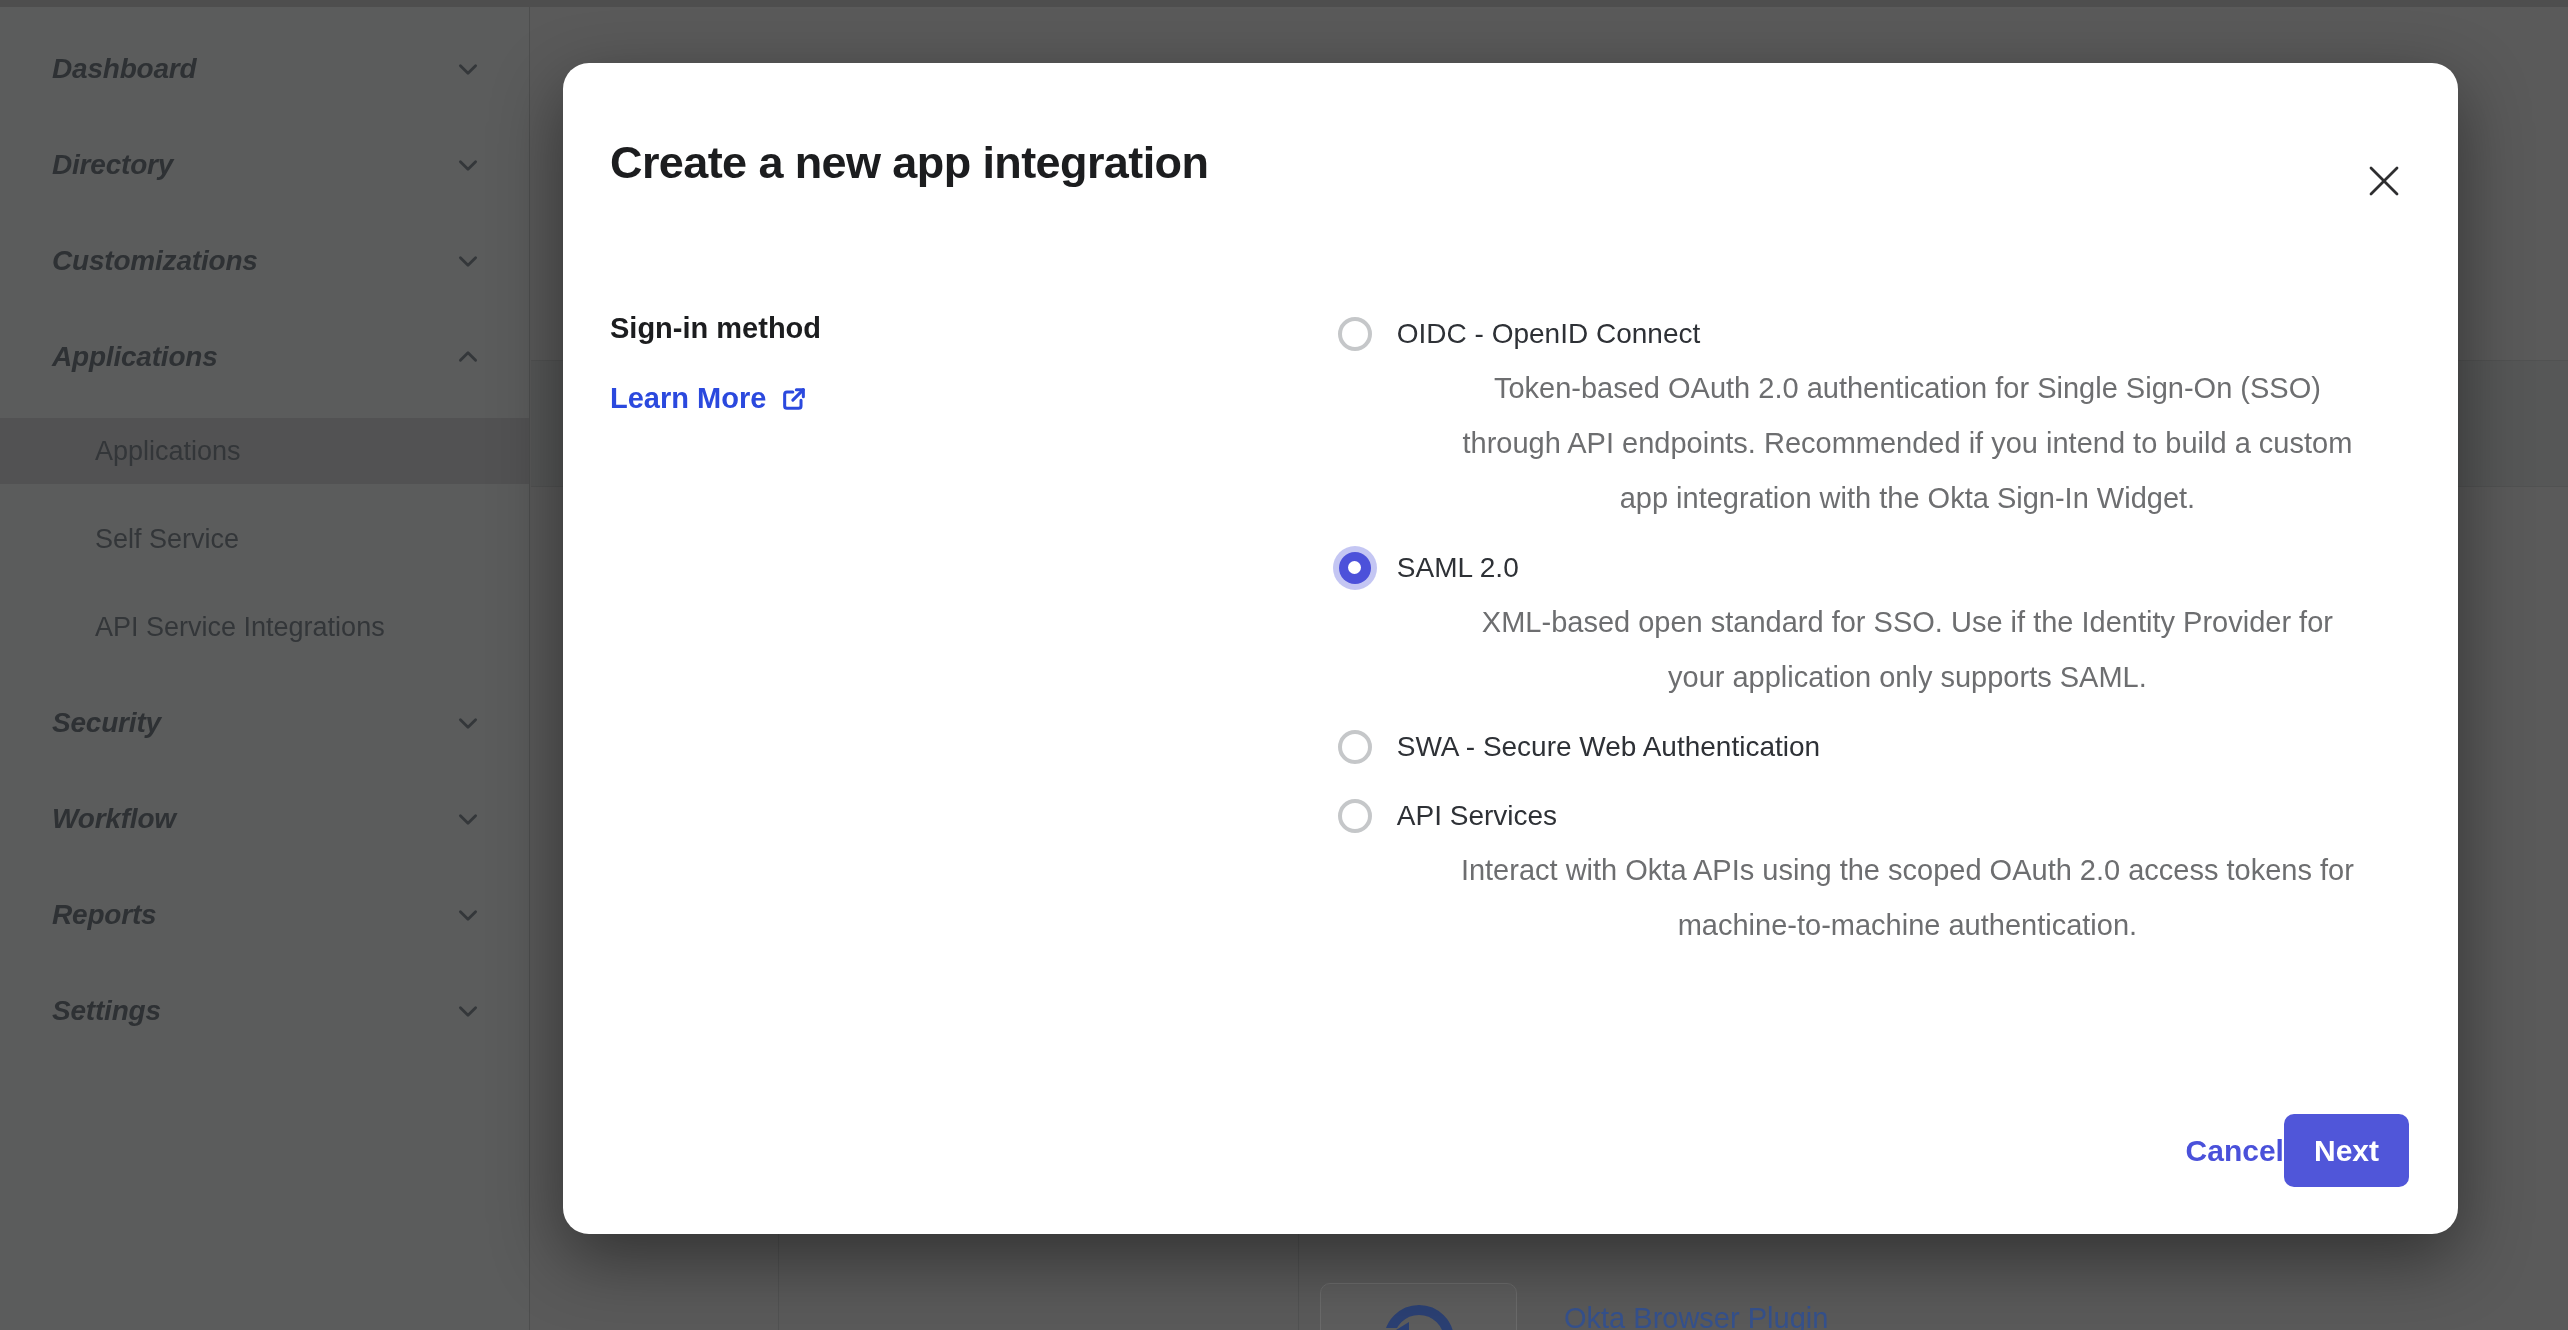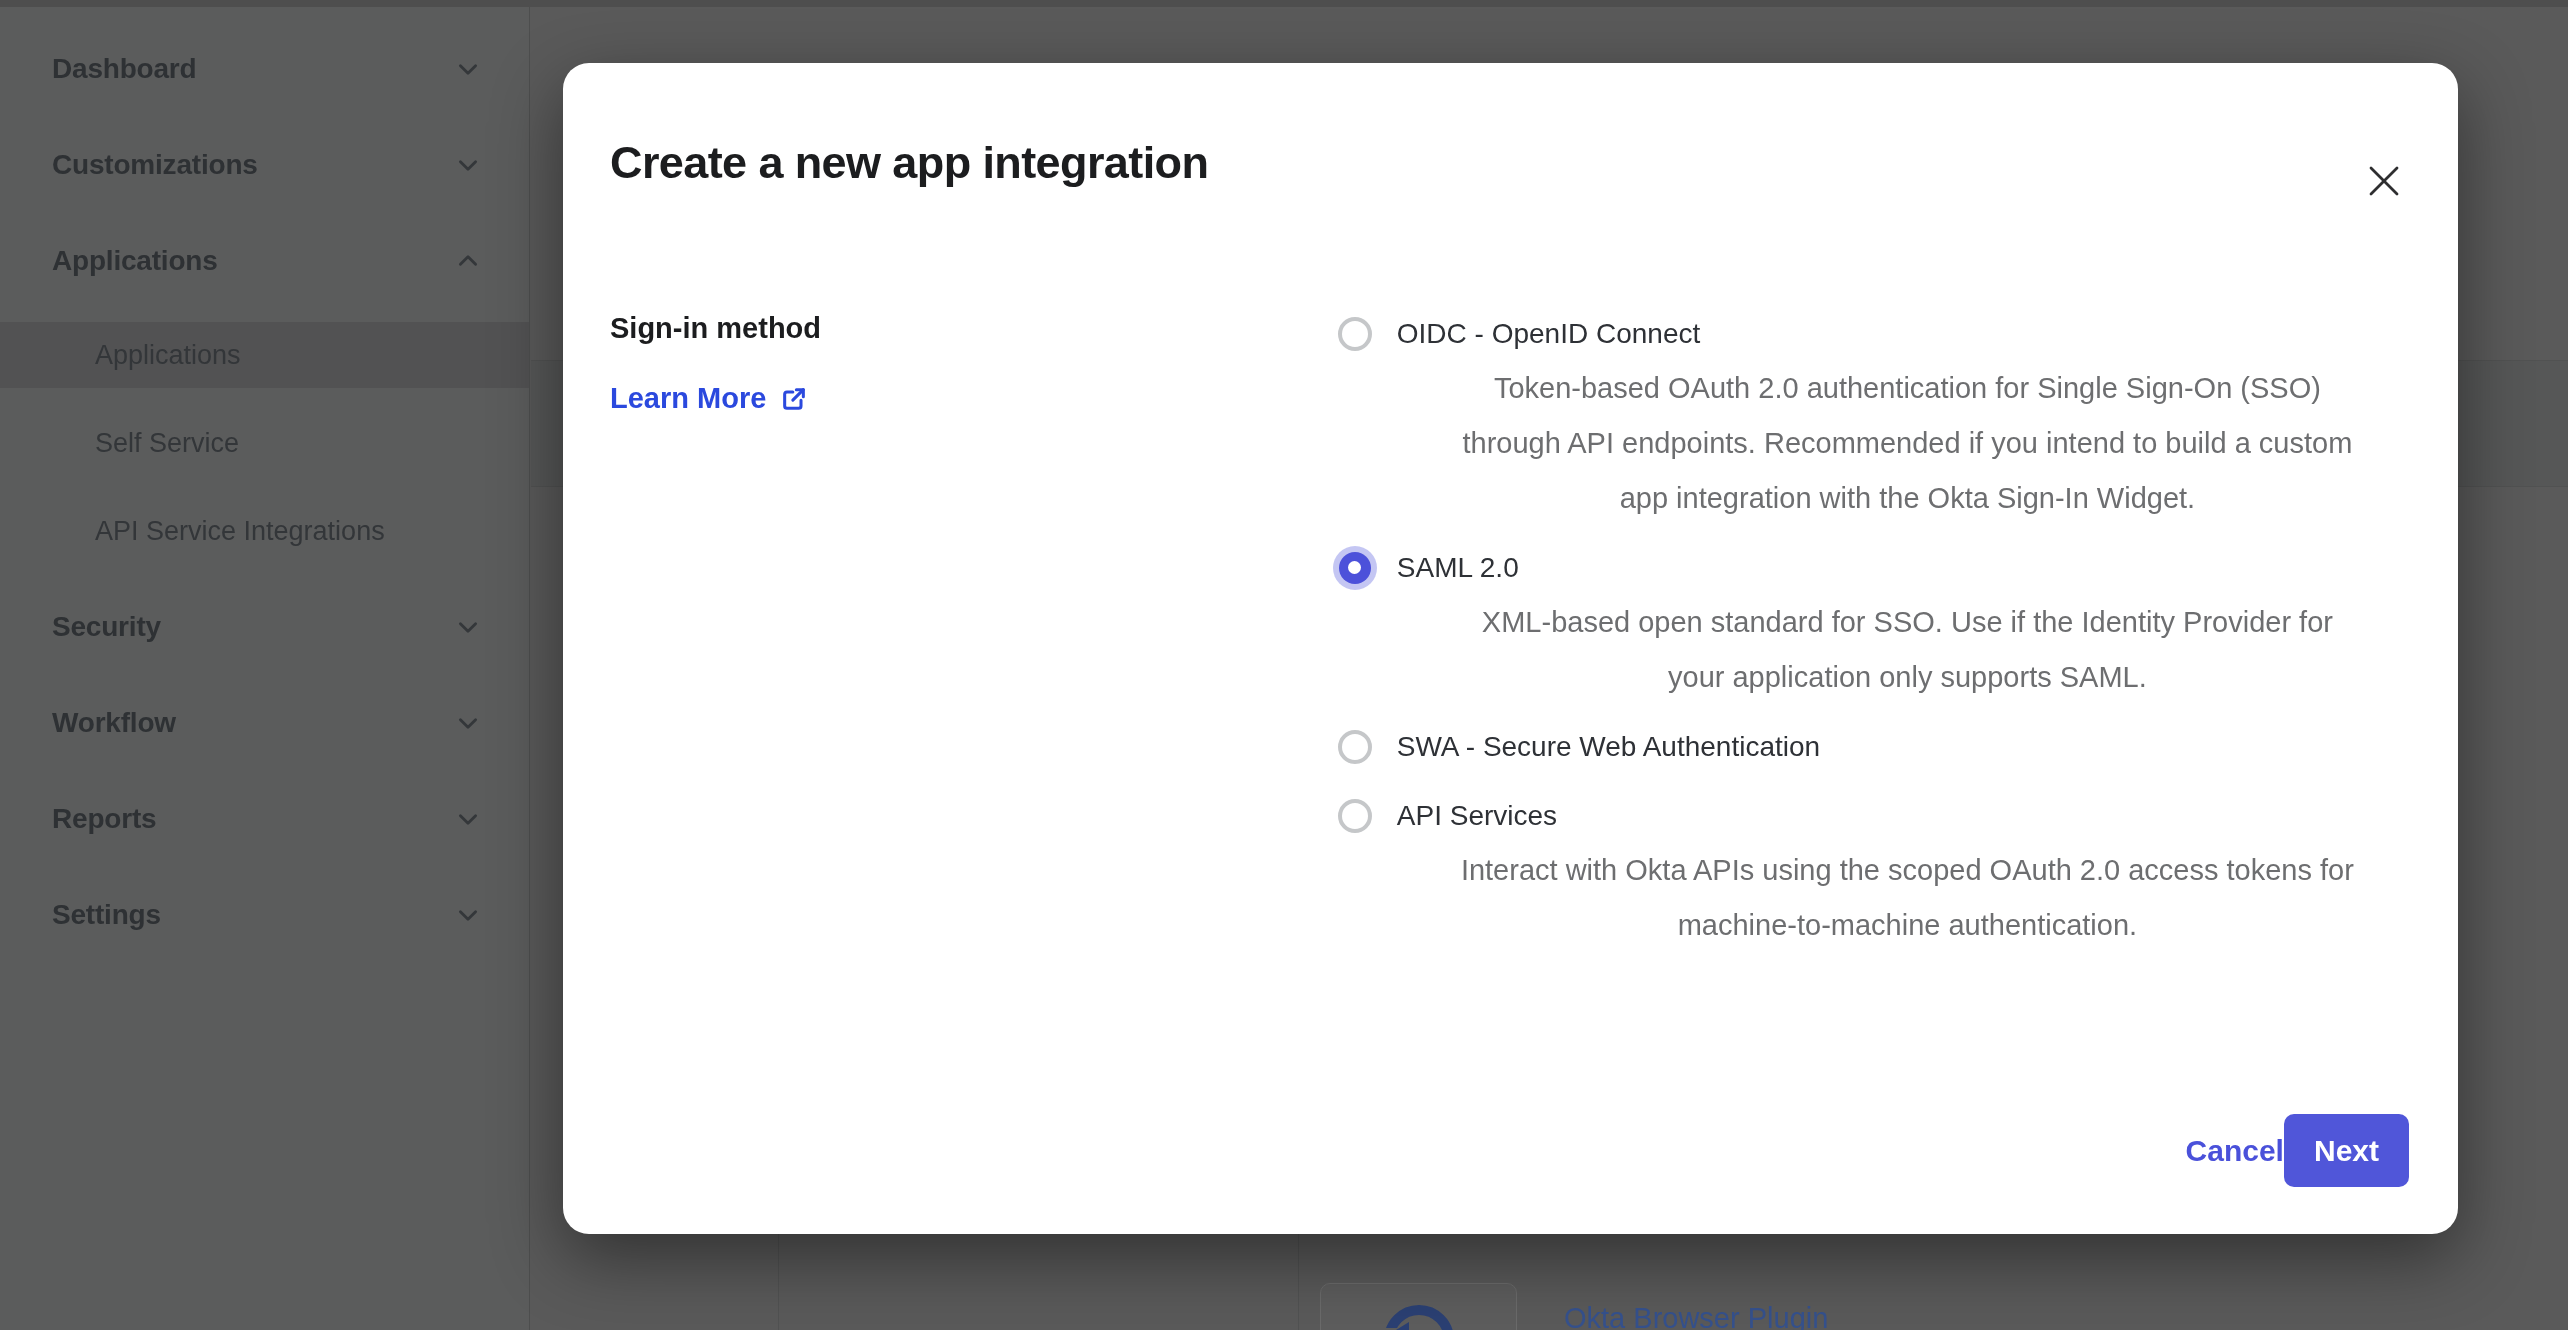--- a/index.html
+++ b/index.html
@@ -7,21 +7,21 @@
   body { font-family:"Liberation Sans", sans-serif; background:#5a5a5a; position:relative; }
 
   
   .backdrop { position:absolute; inset:0; }
   .topstrip { position:absolute; top:0; left:0; right:0; height:7px; background:#4e4e4e; }
 
   .sidebar { position:absolute; left:0; top:7px; bottom:0; width:530px;
              background:#5b5c5c; border-right:1px solid #4d4e4e; padding-top:14px; }
   .srow { position:relative; display:flex; align-items:center; cursor:pointer; }
   .srow.top { height:96px; padding:0 48px 0 52px; font-size:28px; font-weight:700;
-              color:#2e3134; letter-spacing:-0.2px; }
+              color:#2e3134; letter-spacing:-0.2px;font-style:italic; }
   .subgroup { margin:13px 0 15px; }
   .srow.sub { height:66px; margin-bottom:22px; padding-left:95px; font-size:27px; color:#333639; }
   .subgroup .srow.sub:last-child { margin-bottom:0; }
   .srow.sub.selected { background:#525253; }
   .chev { position:absolute; right:48px; width:26px; height:26px; }
   .chev svg { width:26px; height:26px; stroke:#34373a; stroke-width:2.6; fill:none;
               stroke-linecap:round; stroke-linejoin:round; }
   .srow.expanded .chev { transform:rotate(180deg); }
 
   .mainarea { position:absolute; left:531px; top:7px; right:0; bottom:0; background:#5a5a5a; }
@@ -86,20 +86,26 @@
 <div class="backdrop">
 
   <aside class="sidebar">
     <div class="srow top">
       <span>Dashboard</span>
       <span class="chev"><svg viewBox="0 0 24 24">
             <path d="M5 9l7 7 7-7"></path>
           </svg></span>
     </div>
     <div class="srow top">
+      <span>Directory</span>
+      <span class="chev"><svg viewBox="0 0 24 24">
+            <path d="M5 9l7 7 7-7"></path>
+          </svg></span>
+    </div>
+    <div class="srow top">
       <span>Customizations</span>
       <span class="chev"><svg viewBox="0 0 24 24">
             <path d="M5 9l7 7 7-7"></path>
           </svg></span>
     </div>
     <div class="srow top expanded">
       <span>Applications</span>
       <span class="chev"><svg viewBox="0 0 24 24">
             <path d="M5 9l7 7 7-7"></path>
           </svg></span>

